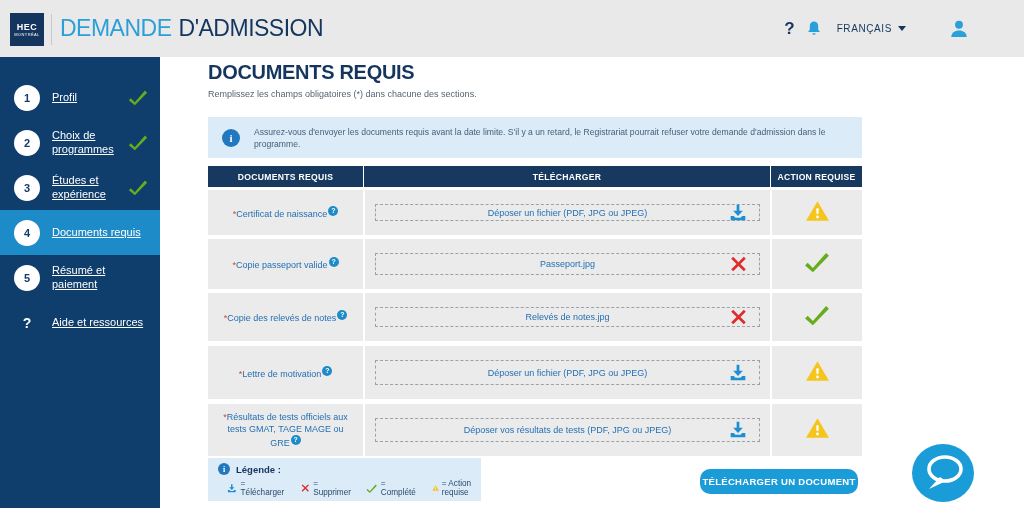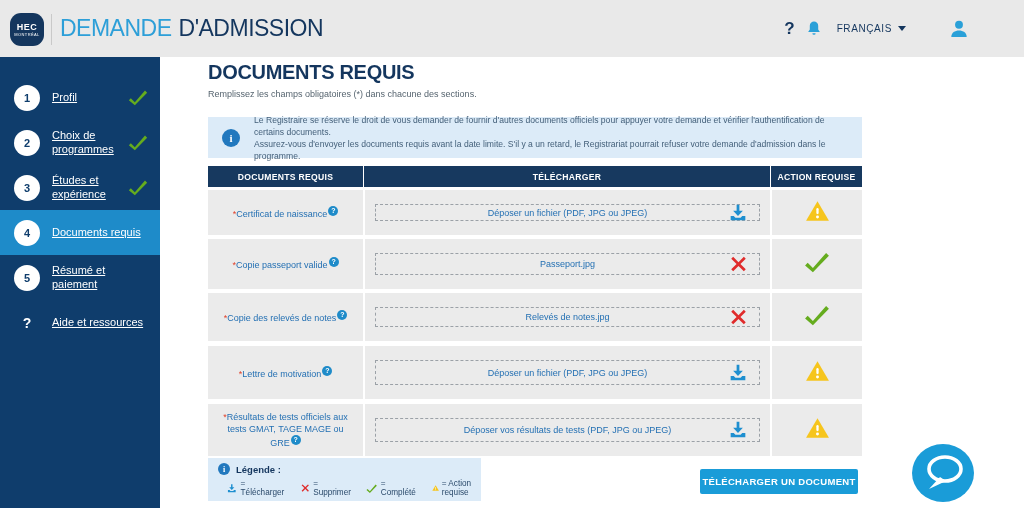--- a/index.html
+++ b/index.html
@@ -2,21 +2,21 @@
 <html><head>
 <meta charset="utf-8">
 <style>
   * { margin:0; padding:0; box-sizing:border-box; }
   html,body { background:#fff; }
   body { font-family:"Liberation Sans","DejaVu Sans",sans-serif; }
   #screen { position:relative; width:1024px; height:508px; background:#fff; overflow:hidden; }
 
   
   .topbar { position:absolute; top:0; left:0; width:1024px; height:57px; background:#e9e9e9; }
-  .logo-box { position:absolute; left:10px; top:13px; width:34px; height:33px; background:#14365e; border-radius:11px;
+  .logo-box { position:absolute; left:10px; top:13px; width:34px; height:33px; background:#14365e; border-radius:0;
               display:flex; flex-direction:column; align-items:center; justify-content:center; color:#fff; }
   .logo-l1 { font-size:9px; font-weight:bold; letter-spacing:.5px; line-height:9px; }
   .logo-l2 { font-size:4px; letter-spacing:.4px; line-height:5px; }
   .logo-divider { position:absolute; left:51px; top:14px; width:1px; height:31px; background:#c9c9c9; }
   .app-title { position:absolute; left:60px; top:0; height:57px; display:flex; align-items:center;
                font-size:23px; font-weight:normal; letter-spacing:-0.5px; }
   .app-title .t-light { color:#2d9fd8; }
   .app-title .t-dark { color:#14365e; margin-left:7px; }
   .topbar-right { position:absolute; right:0; top:0; height:57px; display:flex; align-items:center; padding-right:54px; }
   .help-glyph { color:#14365e; font-size:17px; font-weight:bold; cursor:pointer; }
@@ -78,21 +78,21 @@
   .legend { position:absolute; left:208px; top:458px; width:273px; height:43px; background:#dcebf8; padding:5px 10px; }
   .legend-head { display:flex; align-items:center; }
   .legend .info-circle.small { width:12px; height:12px; min-width:12px; font-size:8px; }
   .legend-title { margin-left:6px; font-size:9.5px; font-weight:bold; color:#14365e; }
   .legend-items { display:flex; align-items:center; margin-top:4px; padding-left:8px; gap:14px; }
   .legend-item { display:flex; align-items:center; gap:3px; }
   .legend-item .txt { font-size:8.2px; color:#2b4a6b; }
 
   .upload-btn { position:absolute; left:700px; top:469px; width:158px; height:25px; background:#1a9cd8; border:none;
                 color:#fff; font-family:inherit; font-size:9.5px; font-weight:bold; letter-spacing:.3px;
-                border-radius:2px; cursor:pointer; }
+                border-radius:10px; cursor:pointer; }
 
   .chat-bubble { position:absolute; left:910px; top:443px; cursor:pointer; }
 </style>
 </head>
 <body>
 
 <div id="screen">
 
   <div class="topbar">
     <div class="logo-box">
@@ -168,21 +168,20 @@
   </div>
 
   <div class="page-title">DOCUMENTS REQUIS</div>
   <div class="instructions">
     <div>Remplissez les champs obligatoires (*) dans chacune des sections.</div>
   </div>
 
   <div class="notice">
     <span class="info-circle">i</span>
     <div class="notice-text">
-      <div>Le Registraire se réserve le droit de vous demander de fournir d'autres documents officiels pour appuyer votre demande et vérifier l'authentification de certains documents.</div>
       <div>Assurez-vous d'envoyer les documents requis avant la date limite. S'il y a un retard, le Registrariat pourrait refuser votre demande d'admission dans le programme.</div>
     </div>
   </div>
 
   <div class="req-table">
     <div class="t-head">
       <div class="hcell c1">DOCUMENTS REQUIS</div>
       <div class="hcell c2">TÉLÉCHARGER</div>
       <div class="hcell c3">ACTION REQUISE</div>
     </div>

